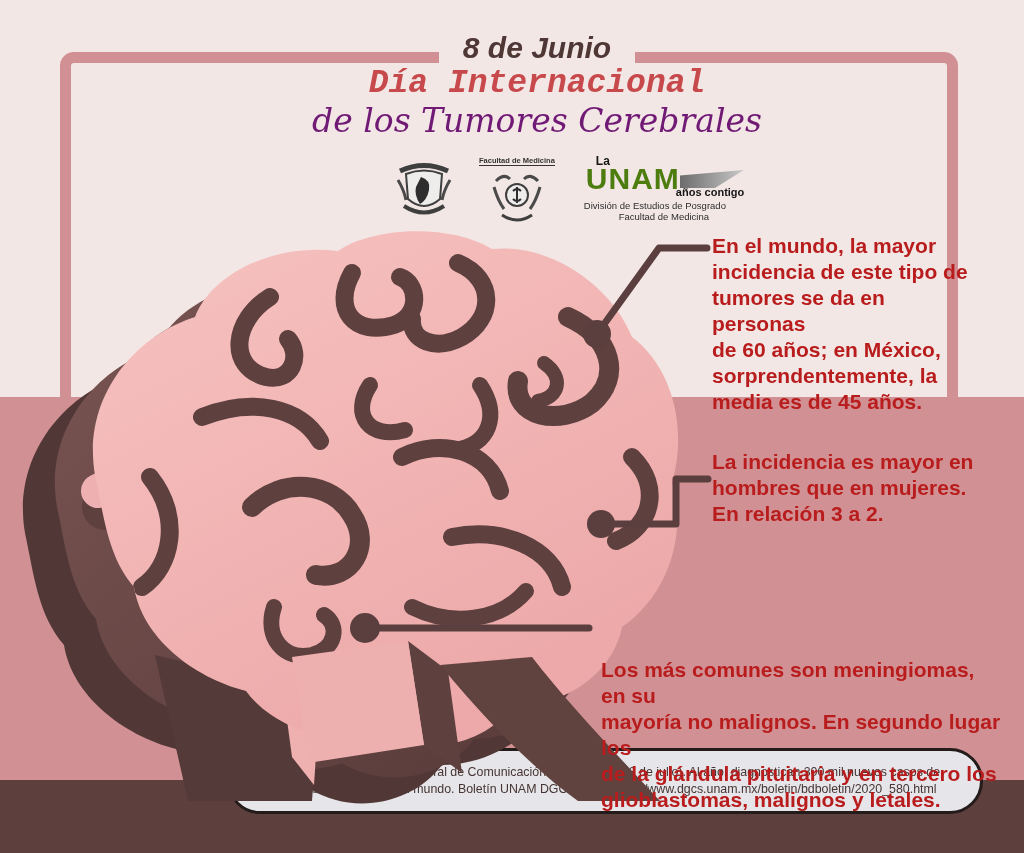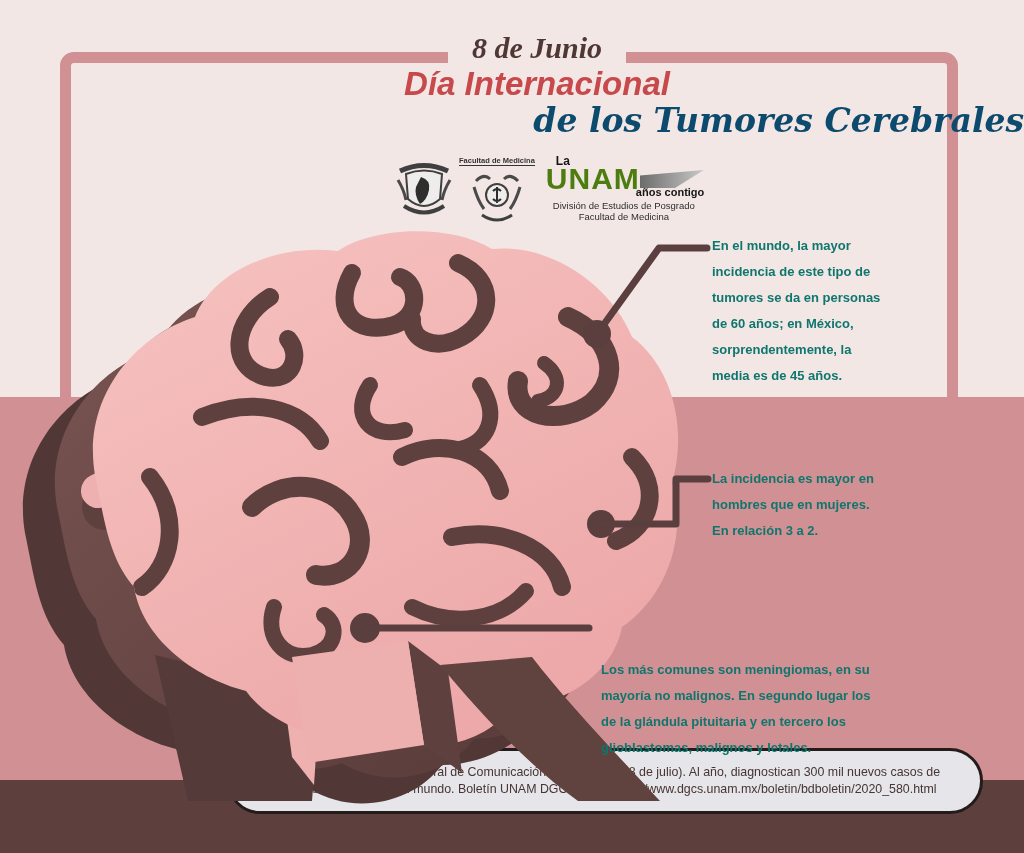--- a/index.html
+++ b/index.html
@@ -20,48 +20,48 @@
         display:flex;flex-direction:column;justify-content:center;align-items:center;}
   .ref-line{font-size:12.4px;line-height:17px;color:#463533;text-align:center;white-space:nowrap;}
   .ref-label{font-weight:700;}
 
   
   .brain{position:absolute;left:20px;top:225px;width:690px;height:590px;z-index:3;}
 
   
   .header{position:absolute;left:50px;top:30px;width:974px;text-align:center;z-index:4;}
   .h-date{display:inline-block;background:#f2e7e5;padding:0 24px;
-          font-family:Liberation Serif, serif;font-style:italic;font-weight:700;
+          font-family:Liberation Sans, sans-serif;font-style:italic;font-weight:700;
           font-size:30px;line-height:36px;color:#4e3734;}
-  .h-red{font-family:Liberation Sans, sans-serif;font-style:italic;font-weight:700;
+  .h-red{font-family:Liberation Mono, monospace;font-style:italic;font-weight:700;
          font-size:33px;line-height:36px;color:#c8494c;}
-  .h-dark{font-family:"DejaVu Serif",serif;font-style:italic;font-weight:700;
-          font-size:33px;line-height:37px;color:#0c4a6e;text-align:right;}
-
-  
-  .logos{position:absolute;left:394px;top:156px;display:flex;align-items:flex-start;gap:5px;z-index:4;}
+  .h-dark{font-family:"DejaVu Serif",serif;font-style:italic;font-weight:400;
+          font-size:33px;line-height:37px;color:#701a75;}
+
+  
+  .logos{position:absolute;left:394px;top:156px;display:flex;align-items:flex-start;gap:25px;z-index:4;}
   .crest-box{display:flex;flex-direction:column;align-items:center;}
   .facmed-label{font-size:7.5px;font-weight:700;color:#333;border-bottom:1px solid #333;
                 margin-bottom:1px;white-space:nowrap;}
   .wordmark{position:relative;width:160px;height:66px;margin-left:4px;}
   .wm-la{position:absolute;left:12px;top:-2px;font-size:12px;font-weight:700;color:#151515;}
   .wm-unam{position:absolute;left:2px;top:6px;font-size:30px;font-weight:700;
            letter-spacing:1px;color:#4d7c0f;}
   .wm-swoosh{position:absolute;left:96px;top:14px;width:64px;height:18px;
              background:linear-gradient(90deg,#6c6c6c,#c9c9c9);
              clip-path:polygon(0 30%,100% 0,55% 100%,0 100%);}
   .wm-tagline{position:absolute;left:92px;top:30px;font-size:11px;font-weight:700;color:#151515;white-space:nowrap;}
-  .wm-div1{position:absolute;left:0px;top:44px;width:160px;text-align:center;font-size:9.5px;color:#2d2d2d;white-space:nowrap;}
+  .wm-div1{position:absolute;left:0px;top:44px;width:160px;text-align:left;font-size:9.5px;color:#2d2d2d;white-space:nowrap;}
   .wm-div2{position:absolute;left:0px;top:55px;width:160px;text-align:center;font-size:9.5px;color:#2d2d2d;white-space:nowrap;}
 
   
-  .callout{position:absolute;font-weight:700;color:#0f766e;font-size:13px;line-height:26px;
+  .callout{position:absolute;font-weight:700;color:#b91c1c;font-size:21px;line-height:26px;
            white-space:pre-line;z-index:5;}
   .c1{left:712px;top:233px;width:260px;}
-  .c2{left:712px;top:466px;width:270px;}
+  .c2{left:712px;top:449px;width:270px;}
   .c3{left:601px;top:617px;width:400px;margin-top:40px;}
 
   
   .connectors{position:absolute;left:0;top:0;width:1024px;height:853px;z-index:5;pointer-events:none;}
 </style>
 </head>
 <body>
 
 <div class="bg-bottom"></div>
 <div class="bg-strip"></div>

